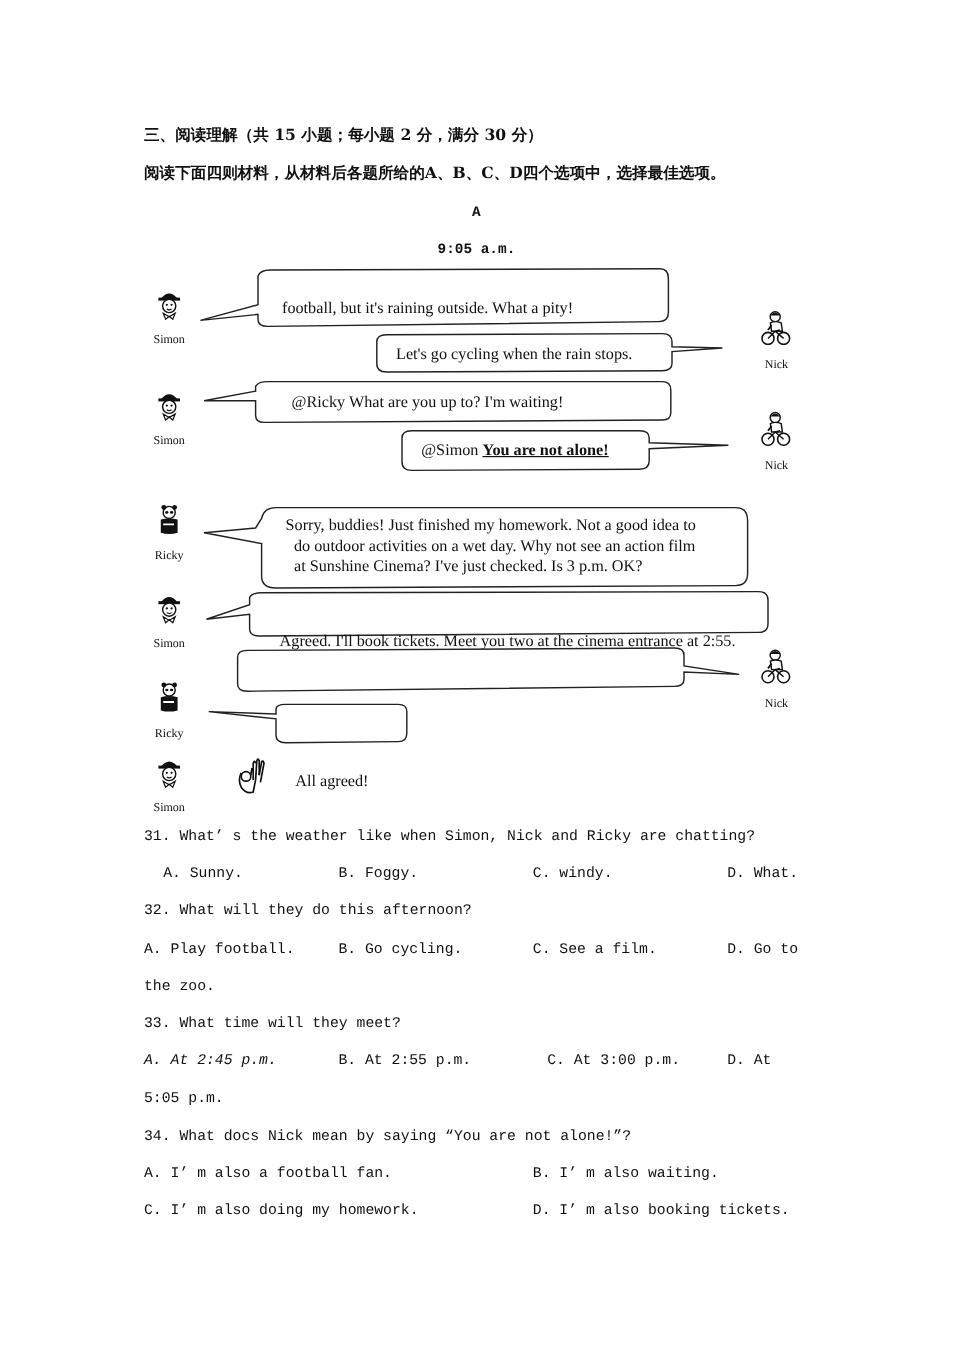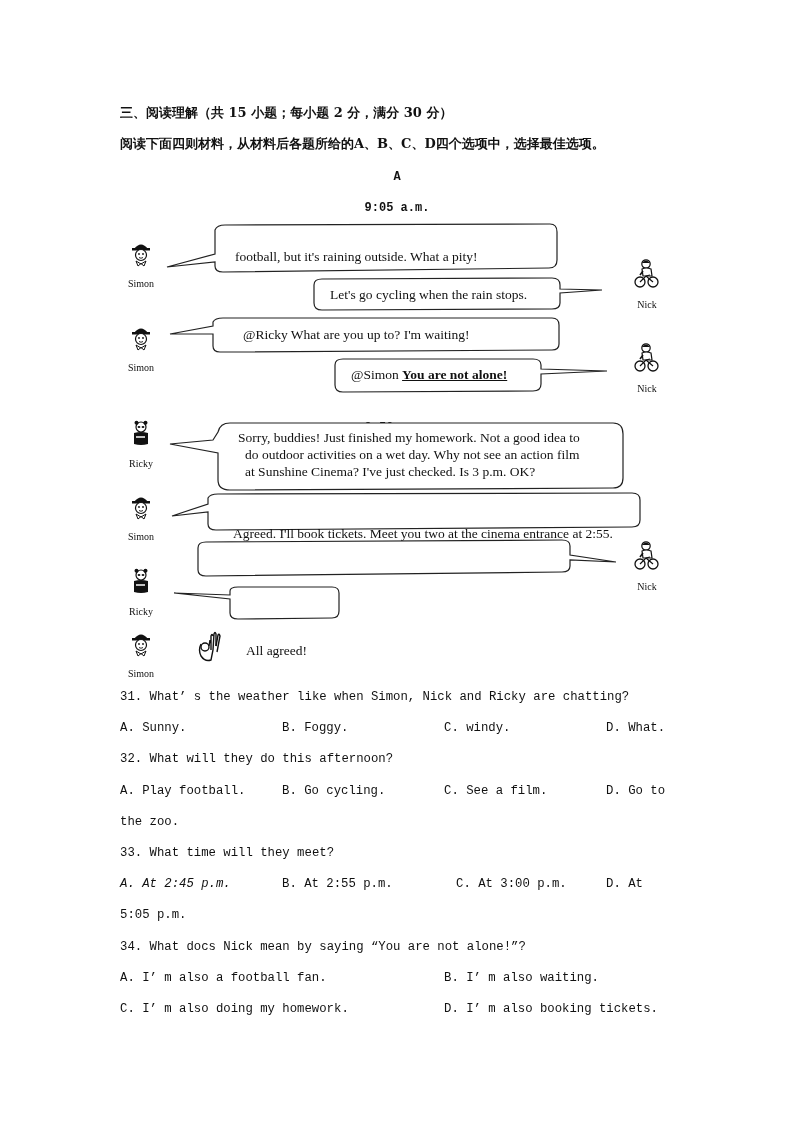--- a/index.html
+++ b/index.html
@@ -174,21 +174,21 @@
 <div class="abs bubble" style="left:172px; top:585px; width:170px; height:36px;">
   <svg class="shape" width="170" height="36" viewBox="0 0 170 36">
     <path d="M58 6 Q58 2 66 2 L160 2 Q167 2 167 8 L167 26 Q167 33 160 33 L66 34 Q58 34 58 28 L58 14 L2 8 L58 10 Z" fill="#fff" stroke="#222" stroke-width="1.2"></path>
   </svg>
   <div class="txt" style="left:74px; top:9px;margin-top:48px;">All agreed!</div>
 </div>
 
 <div class="abs q" style="left:120px; top:690px;">
   <span>31.</span> <span>What’ s the weather like when Simon, Nick and Ricky are chatting?</span>
 </div>
-<div class="abs q" style="left:120px; top:721px;">A. Sunny.</div>
+<div class="abs q" style="left:136px; top:721px;">A. Sunny.</div>
 <div class="abs q" style="left:282px; top:721px;">B. Foggy.</div>
 <div class="abs q" style="left:444px; top:721px;">C. windy.</div>
 <div class="abs q" style="left:606px; top:721px;">D. What.</div>
 
 <div class="abs q" style="left:120px; top:752px;">
   <span>32.</span> <span>What will they do this afternoon?</span>
 </div>
 <div class="abs q" style="left:120px; top:784px;">A. Play football.</div>
 <div class="abs q" style="left:282px; top:784px;">B. Go cycling.</div>
 <div class="abs q" style="left:444px; top:784px;">C. See a film.</div>

